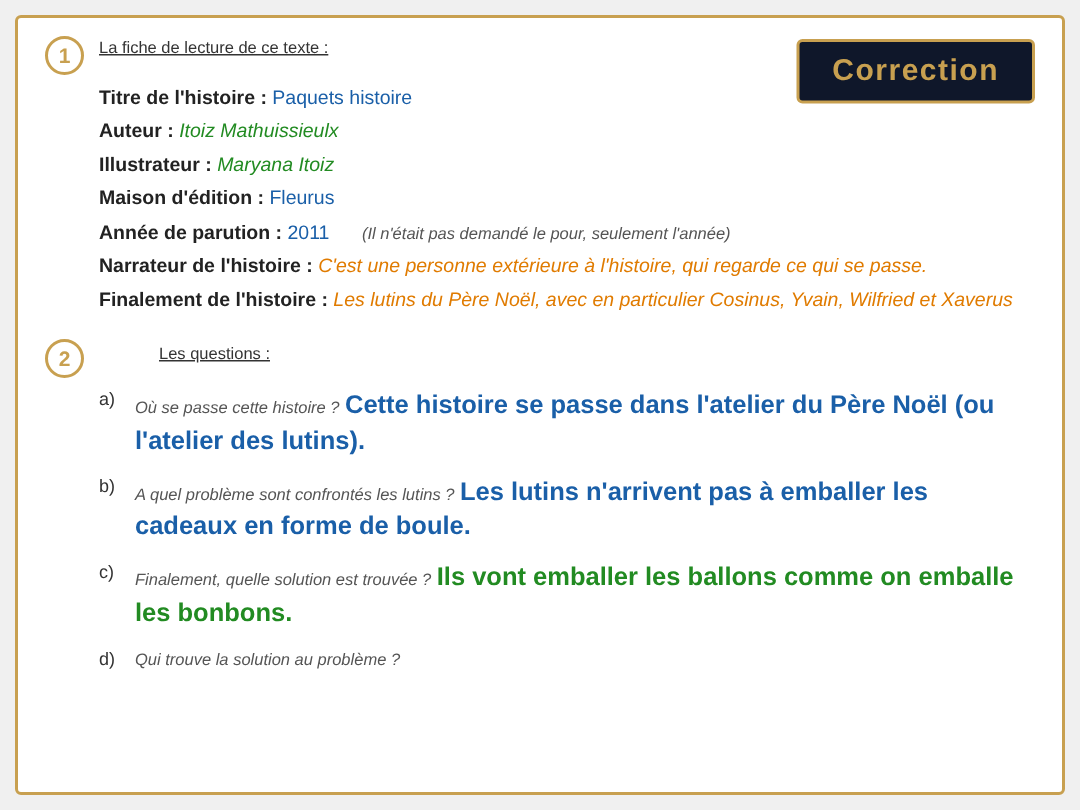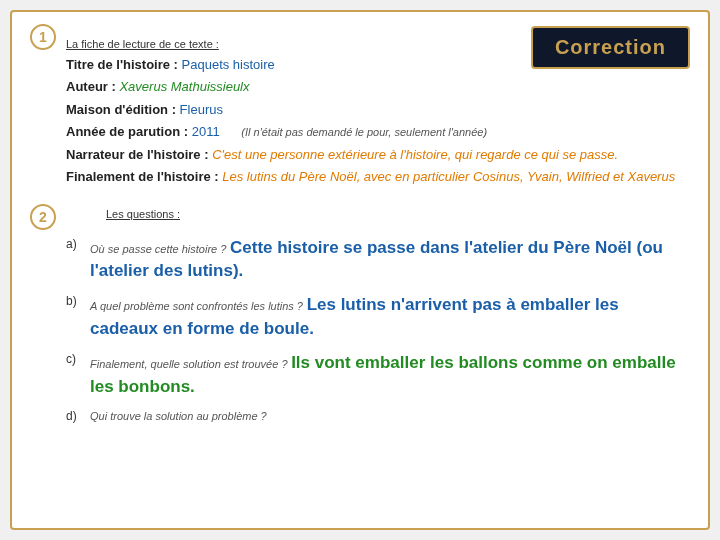--- a/index.html
+++ b/index.html
@@ -51,21 +51,21 @@
       font-weight: bold;
       color: #c8a050;
       flex-shrink: 0;
       margin-top: -2px;
     }
 
     .section-label {
       font-size: 11px;
       color: #333;
       text-decoration: underline;
-      margin-top: 12px;
+      margin-top: 0;
     }
 
     .correction-box {
       position: absolute;
       top: 0;
       right: 0;
       background: #0f172a;
       border: 2px solid #c8a050;
       border-radius: 4px;
       padding: 8px 22px;
@@ -191,23 +191,26 @@
 
     <div class="correction-box">Correction</div>
 
     <div class="content-block">
 
       <div class="line">
         <span class="bold">Titre de l'histoire : </span><span class="blue">Paquets histoire</span>
       </div>
 
       <div class="line">
-        <span class="bold">Auteur : </span><span class="green">Xaverus Mathuissieulx</span>
-      </div>
-
+        <span class="bold">Auteur : </span><span class="green">Itoiz Mathuissieulx</span>
+      </div>
+
+      <div class="line">
+        <span class="bold">Illustrateur : </span><span class="green">Maryana Itoiz</span>
+      </div>
 
 
       <div class="line">
         <span class="bold">Maison d'édition : </span><span class="blue">Fleurus</span>
       </div>
 
       <div class="line">
         <span class="bold">Année de parution : </span><span class="blue">2011</span>
         &nbsp;&nbsp;&nbsp;&nbsp;
         <span class="strikethrough-note">(Il n'était pas demandé le pour, seulement l'année)</span>

